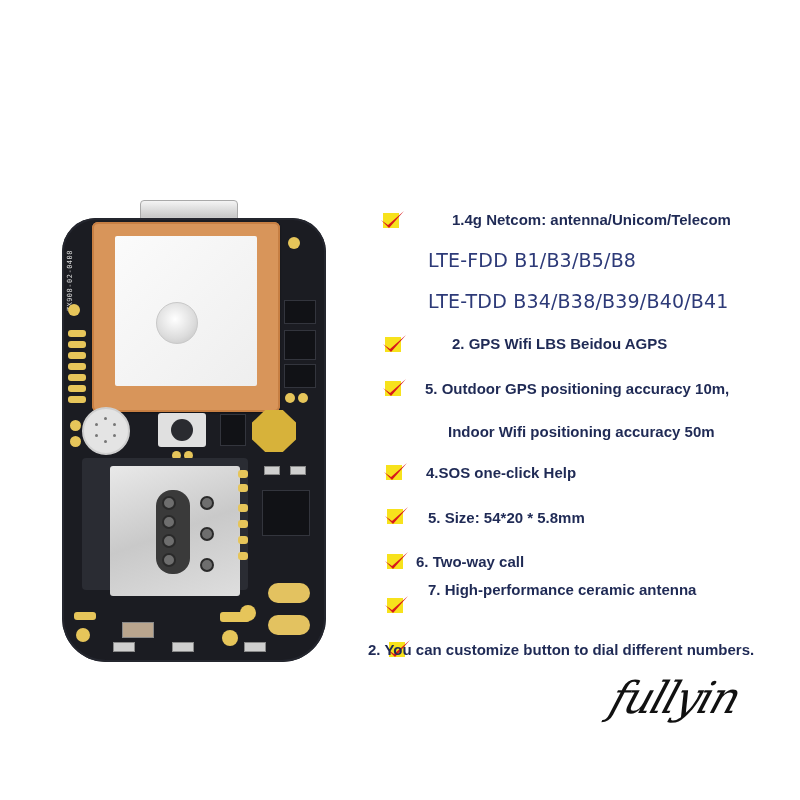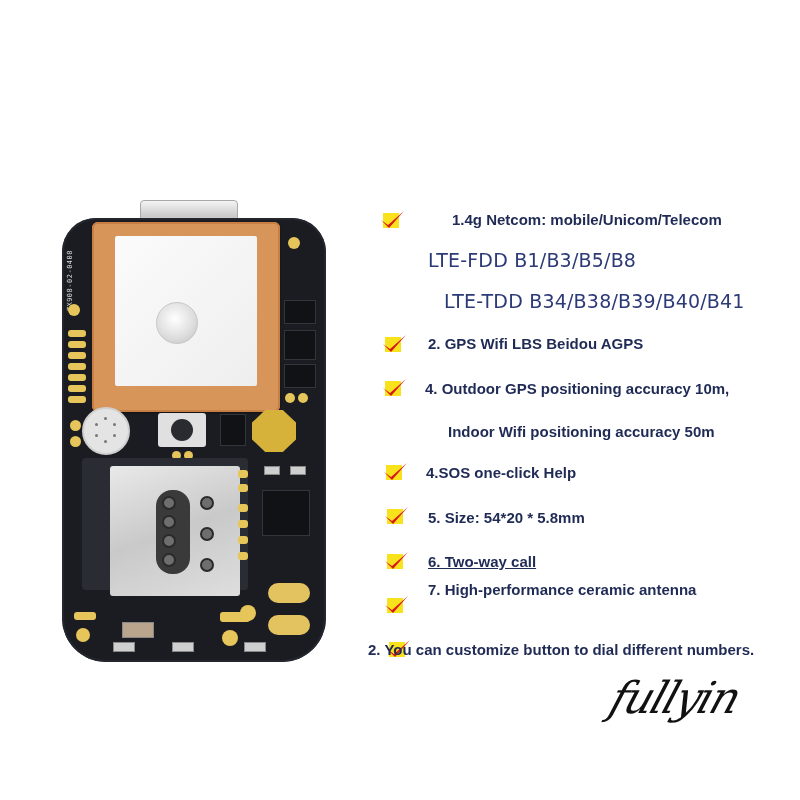--- a/index.html
+++ b/index.html
@@ -118,54 +118,54 @@
   <div class="abs smd" style="left:172px;top:642px;width:20px;height:8px;"></div>
   <div class="abs smd" style="left:244px;top:642px;width:20px;height:8px;"></div>
 </div>
 
 <div>
 
   <svg class="abs check" style="left:380px;top:208px;" viewBox="0 0 26 22">
     <rect x="3" y="5" width="16" height="15" fill="#f7e21c"></rect>
     <path d="M1 12 L8 17 L24 3 L9 20 Z" fill="#d8191c"></path>
   </svg>
-  <div class="abs feat" style="left:452px;top:211px;">1.4g Netcom: mobile/Unicom/Telecom</div>
+  <div class="abs feat" style="left:452px;top:211px;">1.4g Netcom: antenna/Unicom/Telecom</div>
   <div class="abs lte" style="left:428px;top:249px;">LTE-FDD B1/B3/B5/B8</div>
-  <div class="abs lte" style="left:444px;top:290px;">LTE-TDD B34/B38/B39/B40/B41</div>
+  <div class="abs lte" style="left:428px;top:290px;">LTE-TDD B34/B38/B39/B40/B41</div>
 
   <svg class="abs check" style="left:382px;top:332px;" viewBox="0 0 26 22">
     <rect x="3" y="5" width="16" height="15" fill="#f7e21c"></rect>
     <path d="M1 12 L8 17 L24 3 L9 20 Z" fill="#d8191c"></path>
   </svg>
-  <div class="abs feat" style="left:428px;top:335px;">2. GPS Wifi LBS Beidou AGPS</div>
+  <div class="abs feat" style="left:452px;top:335px;">2. GPS Wifi LBS Beidou AGPS</div>
 
   <svg class="abs check" style="left:382px;top:376px;" viewBox="0 0 26 22">
     <rect x="3" y="5" width="16" height="15" fill="#f7e21c"></rect>
     <path d="M1 12 L8 17 L24 3 L9 20 Z" fill="#d8191c"></path>
   </svg>
-  <div class="abs feat" style="left:425px;top:380px;">4. Outdoor GPS positioning accuracy 10m,</div>
+  <div class="abs feat" style="left:425px;top:380px;">5. Outdoor GPS positioning accuracy 10m,</div>
   <div class="abs feat" style="left:448px;top:423px;">Indoor Wifi positioning accuracy 50m</div>
 
   <svg class="abs check" style="left:383px;top:460px;" viewBox="0 0 26 22">
     <rect x="3" y="5" width="16" height="15" fill="#f7e21c"></rect>
     <path d="M1 12 L8 17 L24 3 L9 20 Z" fill="#d8191c"></path>
   </svg>
   <div class="abs feat" style="left:426px;top:464px;">4.SOS one-click Help</div>
 
   <svg class="abs check" style="left:384px;top:504px;" viewBox="0 0 26 22">
     <rect x="3" y="5" width="16" height="15" fill="#f7e21c"></rect>
     <path d="M1 12 L8 17 L24 3 L9 20 Z" fill="#d8191c"></path>
   </svg>
   <div class="abs feat" style="left:428px;top:509px;">5. Size: 54*20 * 5.8mm</div>
 
   <svg class="abs check" style="left:384px;top:549px;" viewBox="0 0 26 22">
     <rect x="3" y="5" width="16" height="15" fill="#f7e21c"></rect>
     <path d="M1 12 L8 17 L24 3 L9 20 Z" fill="#d8191c"></path>
   </svg>
-  <div class="abs feat" style="left:428px;top:553px;text-decoration:underline;">6. Two-way call</div>
+  <div class="abs feat" style="left:416px;top:553px;">6. Two-way call</div>
 
   <svg class="abs check" style="left:384px;top:593px;" viewBox="0 0 26 22">
     <rect x="3" y="5" width="16" height="15" fill="#f7e21c"></rect>
     <path d="M1 12 L8 17 L24 3 L9 20 Z" fill="#d8191c"></path>
   </svg>
   <div class="abs feat" style="left:428px;top:581px;">7. High-performance ceramic antenna</div>
 
   <svg class="abs check" style="left:386px;top:637px;" viewBox="0 0 26 22">
     <rect x="3" y="5" width="16" height="15" fill="#f7e21c"></rect>
     <path d="M1 12 L8 17 L24 3 L9 20 Z" fill="#d8191c"></path>

